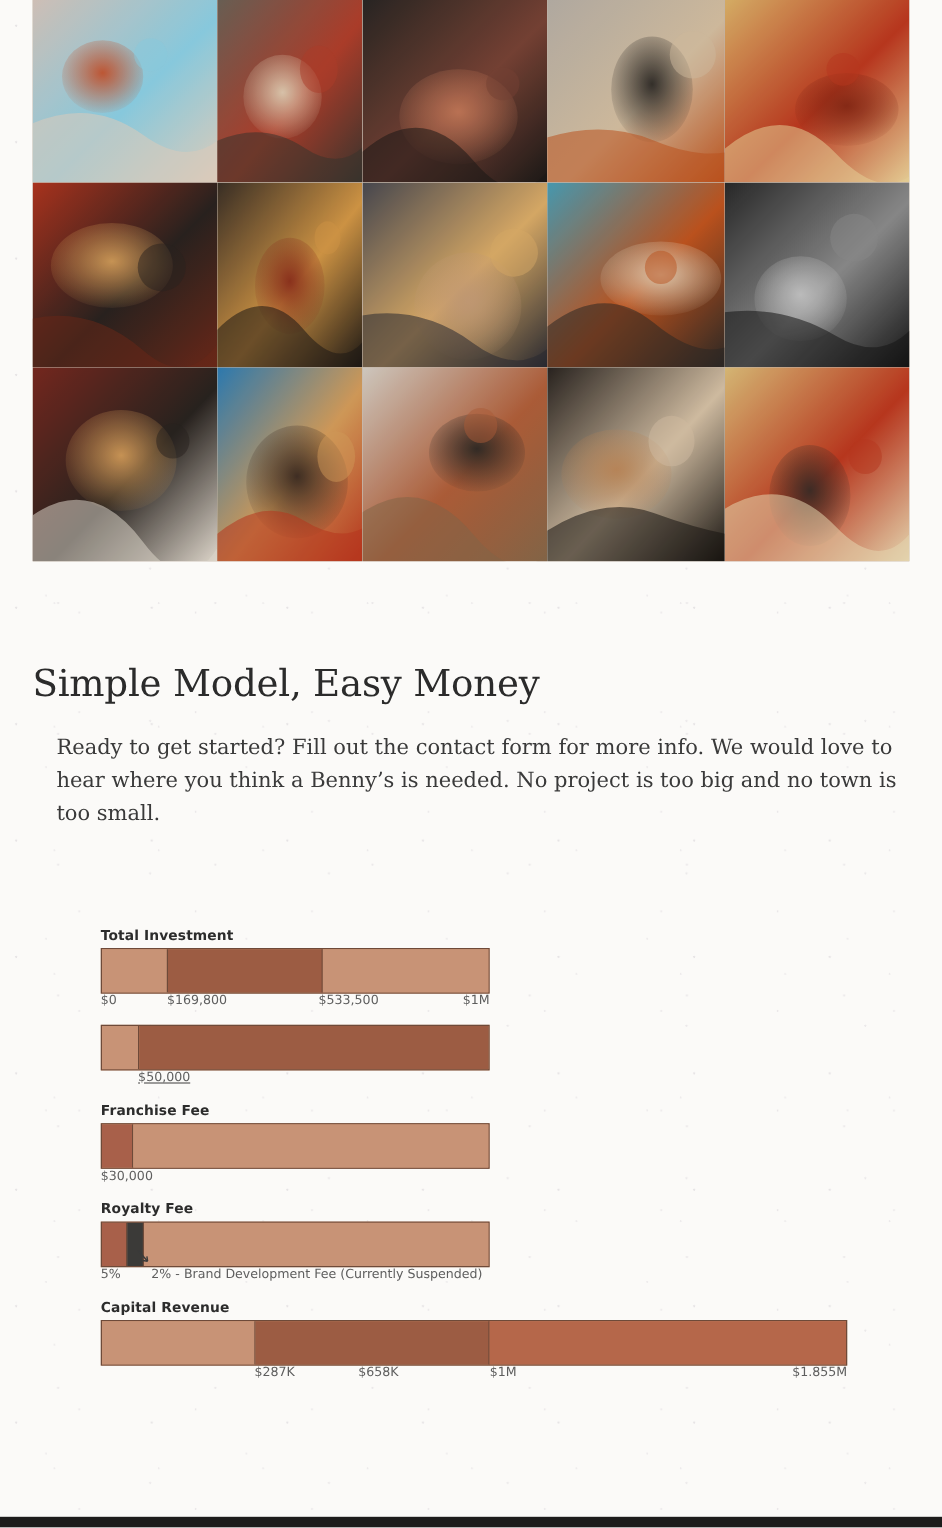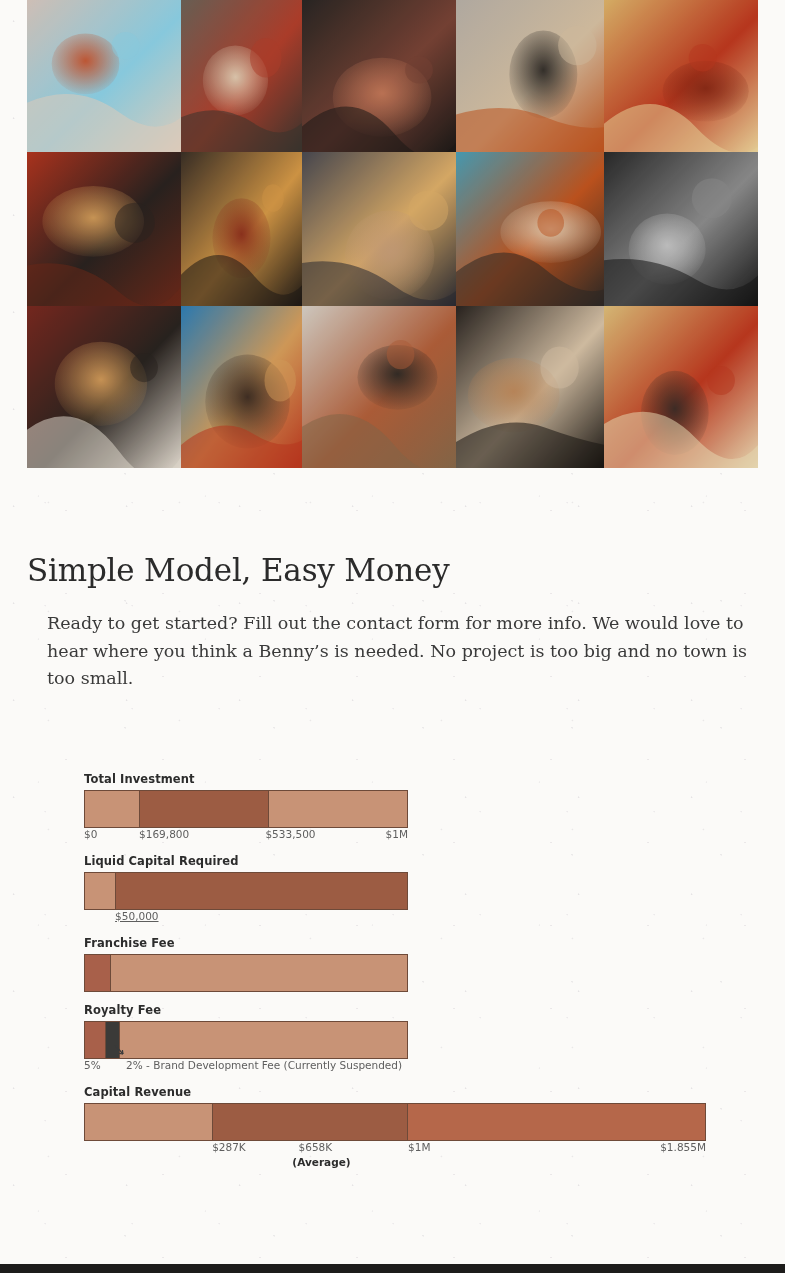--- a/index.html
+++ b/index.html
@@ -404,34 +404,36 @@
           <div class="seg" title="$533,500 – $1M" style="width: 43%; background: rgb(200, 147, 118);"></div>
         </div>
         <div class="ticks" style="width: 324px;">
           <span class="tick" style="left: 0%;">$0</span>
           <span class="tick" style="left: 17%;">$169,800</span>
           <span class="tick" style="left: 56%;">$533,500</span>
           <span class="tick r" style="left: 100%;">$1M</span>
         </div>
       </div>
       <div class="chartrow">
-        <div class="chart-title">Liquid Capital Required</div>
         <div class="bar" style="width: 324px;">
           <div class="seg" title="$0 – $50,000" style="width: 9.6%; background: rgb(200, 147, 118);"></div>
           <div class="seg" title="above $50,000" style="width: 90.4%; background: rgb(156, 92, 67);"></div>
         </div>
         <div class="ticks" style="width: 324px;">
           <span class="tick" style="left: 9.6%; text-decoration: underline;">$50,000</span>
         </div>
       </div>
       <div class="chartrow">
         <div class="chart-title">Franchise Fee</div>
         <div class="bar" style="width: 324px;">
           <div class="seg" title="$30,000" style="width: 8%; background: rgb(168, 96, 74);"></div>
           <div class="seg" title="remainder" style="width: 92%; background: rgb(200, 147, 118);"></div>
+        </div>
+        <div class="ticks" style="width: 324px;">
+          <span class="tick" style="left: 0%;">$30,000</span>
         </div>
       </div>
       <div class="chartrow">
         <div class="chart-title">Royalty Fee</div>
         <div class="bar" style="width: 324px;">
           <div class="seg" title="5%" style="width: 6.5%; background: rgb(168, 96, 74);"></div>
           <div class="seg" title="2% - Brand Development Fee (Currently Suspended)" style="width: 4.3%; background: rgb(59, 58, 56);"></div>
           <div class="seg" title="remainder" style="width: 89.2%; background: rgb(200, 147, 118);"></div>
         </div>
         <div class="ticks" style="width: 324px;">
@@ -451,20 +453,17 @@
           <div class="seg" title="$0 – $287K" style="width: 20.6%; background: rgb(200, 147, 118);"></div>
           <div class="seg" title="$287K – $1M" style="width: 31.5%; background: rgb(156, 92, 67);"></div>
           <div class="seg" title="$1M – $1.855M" style="width: 47.9%; background: rgb(181, 103, 74);"></div>
         </div>
         <div class="ticks" style="width: 622px;">
           <span class="tick" style="left: 20.6%;">$287K</span>
           <span class="tick" style="left: 34.5%;">$658K</span>
           <span class="tick" style="left: 52.1%;">$1M</span>
           <span class="tick r" style="left: 100%;">$1.855M</span>
         </div>
-        <div class="subnote" style="width: 622px;">
-          <span class="avg" style="left: 33.5%;">(Average)</span>
-        </div>
       </div>
     </div>
 
   <div class="footer"></div>
 </div>
 
 </body></html>

